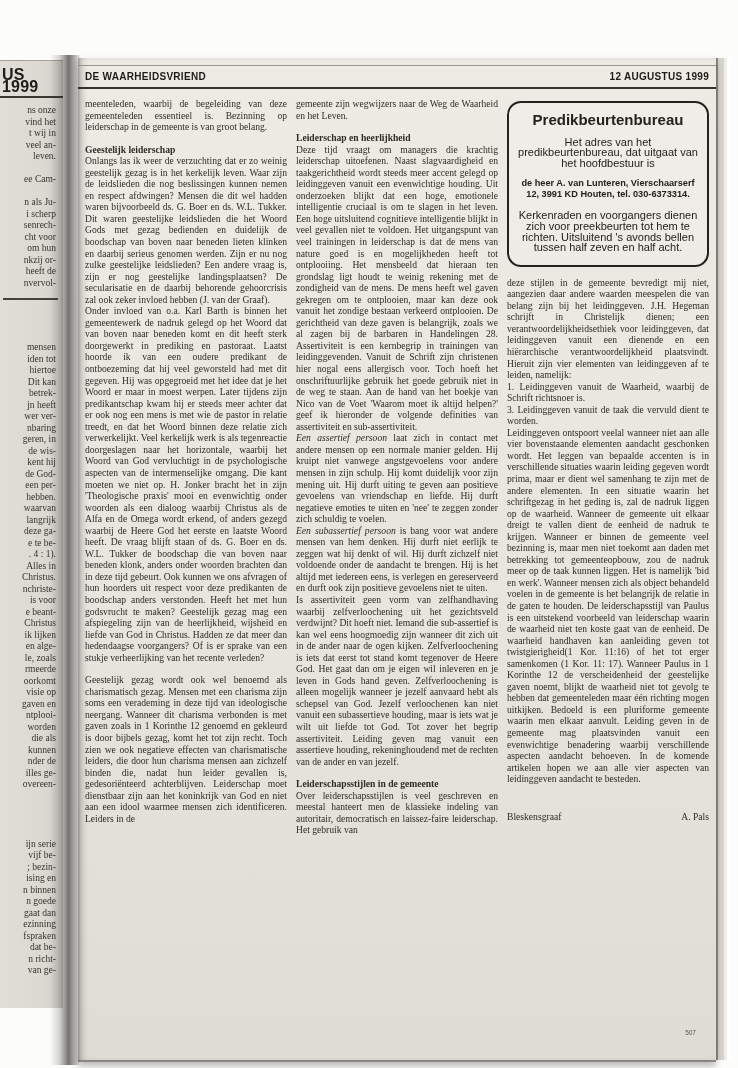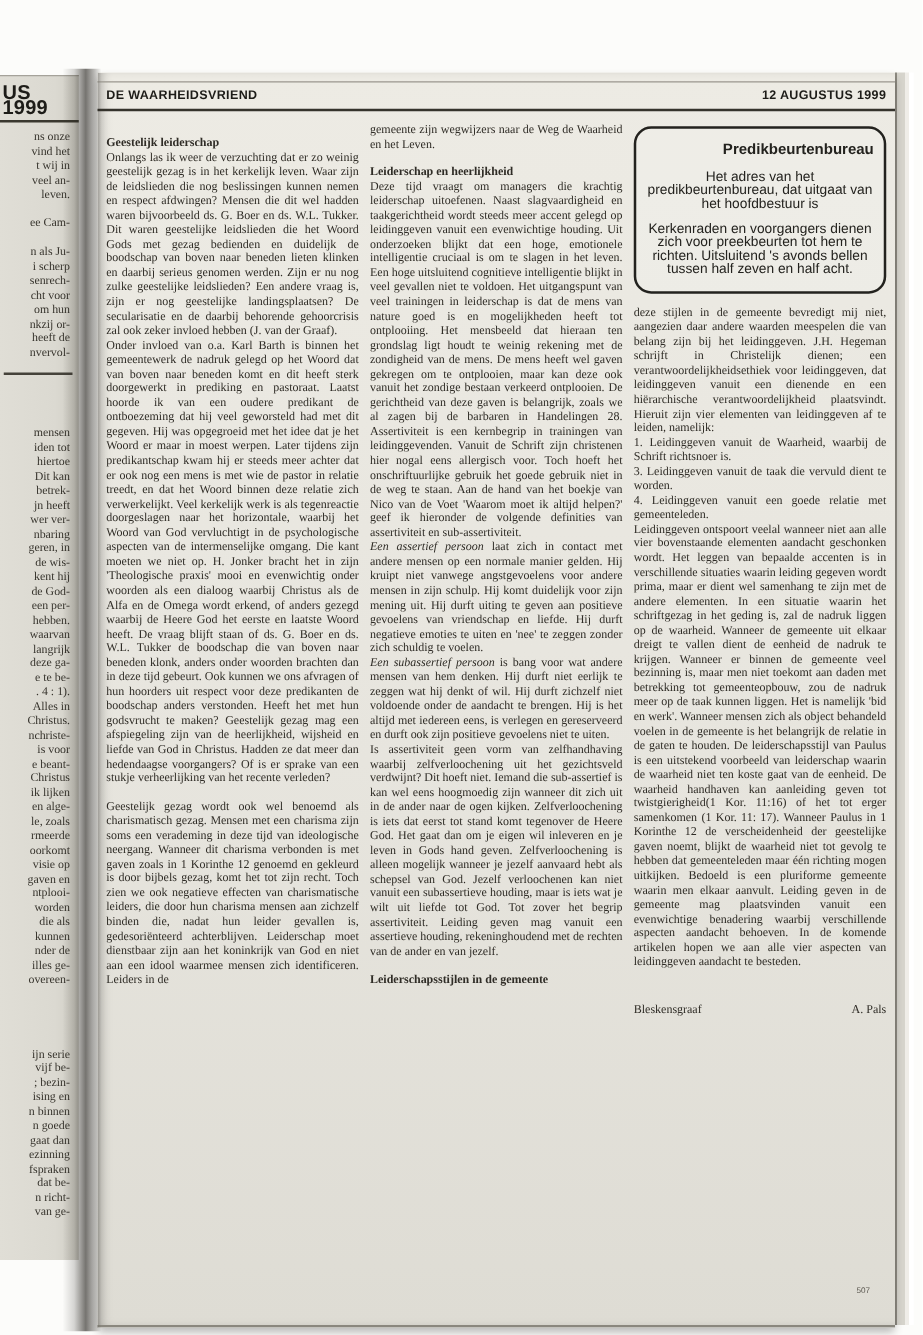--- a/index.html
+++ b/index.html
@@ -54,21 +54,21 @@
   .p { margin:0; }
   .h { font-weight:700; margin-top:11px; text-align:left; }
   .gap { margin-top:11px; }
   .col i { font-style:italic; }
   
   .box {
     border:2px solid #23221e; border-radius:14px; background:rgba(255,255,255,0.14);
     padding:10px 8px 2px 8px; margin:3px 0 10px 0; text-align:center;
     font-family:"Liberation Sans", sans-serif; color:#23221e;
   }
-  .box-title { font-size:12px; font-weight:700; margin:1px 0 11px 0;text-align:right; }
+  .box-title { font-size:15px; font-weight:700; margin:1px 0 11px 0; }
   .box-text { font-size:11px; line-height:10.6px; margin-bottom:10px; }
   .box-address { font-weight:700; font-size:9.2px; line-height:11px; }
   
   .signature { display:flex; justify-content:space-between; margin-top:26px; font-size:9.6px; }
   .page-number {
     position:absolute; right:20px; bottom:24px;
     font-family:"Liberation Sans", sans-serif; font-size:6.5px; color:#5a574f;
   }
   
   .right-edge {
@@ -164,45 +164,47 @@
   <div class="right-edge"></div>
 
   <div class="main-page">
     <div class="page-header">
       <span>DE WAARHEIDSVRIEND</span>
       <span>12 AUGUSTUS 1999</span>
     </div>
 
     <div class="columns">
       <div class="col">
+          <div class="p">meenteleden, waarbij de begeleiding van deze gemeenteleden essentieel is. Bezinning op leiderschap in de gemeente is van groot belang.</div>
           <div class="h">Geestelijk leiderschap</div>
           <div class="p">Onlangs las ik weer de verzuchting dat er zo weinig geestelijk gezag is in het kerkelijk leven. Waar zijn de leidslieden die nog beslissingen kunnen nemen en respect afdwingen? Mensen die dit wel hadden waren bijvoorbeeld ds. G. Boer en ds. W.L. Tukker. Dit waren geestelijke leidslieden die het Woord Gods met gezag bedienden en duidelijk de boodschap van boven naar beneden lieten klinken en daarbij serieus genomen werden. Zijn er nu nog zulke geestelijke leidslieden? Een andere vraag is, zijn er nog geestelijke landingsplaatsen? De secularisatie en de daarbij behorende gehoorcrisis zal ook zeker invloed hebben (J. van der Graaf).</div>
           <div class="p">Onder invloed van o.a. Karl Barth is binnen het gemeentewerk de nadruk gelegd op het Woord dat van boven naar beneden komt en dit heeft sterk doorgewerkt in prediking en pastoraat. Laatst hoorde ik van een oudere predikant de ontboezeming dat hij veel geworsteld had met dit gegeven. Hij was opgegroeid met het idee dat je het Woord er maar in moest werpen. Later tijdens zijn predikantschap kwam hij er steeds meer achter dat er ook nog een mens is met wie de pastor in relatie treedt, en dat het Woord binnen deze relatie zich verwerkelijkt. Veel kerkelijk werk is als tegenreactie doorgeslagen naar het horizontale, waarbij het Woord van God vervluchtigt in de psychologische aspecten van de intermenselijke omgang. Die kant moeten we niet op. H. Jonker bracht het in zijn 'Theologische praxis' mooi en evenwichtig onder woorden als een dialoog waarbij Christus als de Alfa en de Omega wordt erkend, of anders gezegd waarbij de Heere God het eerste en laatste Woord heeft. De vraag blijft staan of ds. G. Boer en ds. W.L. Tukker de boodschap die van boven naar beneden klonk, anders onder woorden brachten dan in deze tijd gebeurt. Ook kunnen we ons afvragen of hun hoorders uit respect voor deze predikanten de boodschap anders verstonden. Heeft het met hun godsvrucht te maken? Geestelijk gezag mag een afspiegeling zijn van de heerlijkheid, wijsheid en liefde van God in Christus. Hadden ze dat meer dan hedendaagse voorgangers? Of is er sprake van een stukje verheerlijking van het recente verleden?</div>
           <div class="p gap">Geestelijk gezag wordt ook wel benoemd als charismatisch gezag. Mensen met een charisma zijn soms een verademing in deze tijd van ideologische neergang. Wanneer dit charisma verbonden is met gaven zoals in 1 Korinthe 12 genoemd en gekleurd is door bijbels gezag, komt het tot zijn recht. Toch zien we ook negatieve effecten van charismatische leiders, die door hun charisma mensen aan zichzelf binden die, nadat hun leider gevallen is, gedesoriënteerd achterblijven. Leiderschap moet dienstbaar zijn aan het koninkrijk van God en niet aan een idool waarmee mensen zich identificeren. Leiders in de</div>
         </div>
       <div class="col">
           <div class="p">gemeente zijn wegwijzers naar de Weg de Waarheid en het Leven.</div>
           <div class="h">Leiderschap en heerlijkheid</div>
           <div class="p">Deze tijd vraagt om managers die krachtig leiderschap uitoefenen. Naast slagvaardigheid en taakgerichtheid wordt steeds meer accent gelegd op leidinggeven vanuit een evenwichtige houding. Uit onderzoeken blijkt dat een hoge, emotionele intelligentie cruciaal is om te slagen in het leven. Een hoge uitsluitend cognitieve intelligentie blijkt in veel gevallen niet te voldoen. Het uitgangspunt van veel trainingen in leiderschap is dat de mens van nature goed is en mogelijkheden heeft tot ontplooiing. Het mensbeeld dat hieraan ten grondslag ligt houdt te weinig rekening met de zondigheid van de mens. De mens heeft wel gaven gekregen om te ontplooien, maar kan deze ook vanuit het zondige bestaan verkeerd ontplooien. De gerichtheid van deze gaven is belangrijk, zoals we al zagen bij de barbaren in Handelingen 28. Assertiviteit is een kernbegrip in trainingen van leidinggevenden. Vanuit de Schrift zijn christenen hier nogal eens allergisch voor. Toch hoeft het onschriftuurlijke gebruik het goede gebruik niet in de weg te staan. Aan de hand van het boekje van Nico van de Voet 'Waarom moet ik altijd helpen?' geef ik hieronder de volgende definities van assertiviteit en sub-assertiviteit.</div>
           <div class="p"><i>Een assertief persoon</i> laat zich in contact met andere mensen op een normale manier gelden. Hij kruipt niet vanwege angstgevoelens voor andere mensen in zijn schulp. Hij komt duidelijk voor zijn mening uit. Hij durft uiting te geven aan positieve gevoelens van vriendschap en liefde. Hij durft negatieve emoties te uiten en 'nee' te zeggen zonder zich schuldig te voelen.</div>
           <div class="p"><i>Een subassertief persoon</i> is bang voor wat andere mensen van hem denken. Hij durft niet eerlijk te zeggen wat hij denkt of wil. Hij durft zichzelf niet voldoende onder de aandacht te brengen. Hij is het altijd met iedereen eens, is verlegen en gereserveerd en durft ook zijn positieve gevoelens niet te uiten.</div>
           <div class="p">Is assertiviteit geen vorm van zelfhandhaving waarbij zelfverloochening uit het gezichtsveld verdwijnt? Dit hoeft niet. Iemand die sub-assertief is kan wel eens hoogmoedig zijn wanneer dit zich uit in de ander naar de ogen kijken. Zelfverloochening is iets dat eerst tot stand komt tegenover de Heere God. Het gaat dan om je eigen wil inleveren en je leven in Gods hand geven. Zelfverloochening is alleen mogelijk wanneer je jezelf aanvaard hebt als schepsel van God. Jezelf verloochenen kan niet vanuit een subassertieve houding, maar is iets wat je wilt uit liefde tot God. Tot zover het begrip assertiviteit. Leiding geven mag vanuit een assertieve houding, rekeninghoudend met de rechten van de ander en van jezelf.</div>
           <div class="h">Leiderschapsstijlen in de gemeente</div>
+          <div class="p">Over leiderschapsstijlen is veel geschreven en meestal hanteert men de klassieke indeling van autoritair, democratisch en laissez-faire leiderschap. Het gebruik van</div>
         </div>
       <div class="col">
         <div class="box">
           <div class="box-title">Predikbeurtenbureau</div>
           <div class="box-text">Het adres van het predikbeurtenbureau, dat uitgaat van het hoofdbestuur is</div>
+          <div class="box-text box-address">de heer A. van Lunteren, Vierschaarserf 12, 3991 KD Houten, tel. 030-6373314.</div>
           <div class="box-text">Kerkenraden en voorgangers dienen zich voor preekbeurten tot hem te richten. Uitsluitend 's avonds bellen tussen half zeven en half acht.</div>
         </div>
         <div>
             <div class="p">deze stijlen in de gemeente bevredigt mij niet, aangezien daar andere waarden meespelen die van belang zijn bij het leidinggeven. J.H. Hegeman schrijft in Christelijk dienen; een verantwoordelijkheidsethiek voor leidinggeven, dat leidinggeven vanuit een dienende en een hiërarchische verantwoordelijkheid plaatsvindt. Hieruit zijn vier elementen van leidinggeven af te leiden, namelijk:</div>
             <div class="p">1. Leidinggeven vanuit de Waarheid, waarbij de Schrift richtsnoer is.</div>
             <div class="p">3. Leidinggeven vanuit de taak die vervuld dient te worden.</div>
-            <div class="p">4. Leidinggeven vanuit een goede relatie met gemeenteleden.</div>
             <div class="p">Leidinggeven ontspoort veelal wanneer niet aan alle vier bovenstaande elementen aandacht geschonken wordt. Het leggen van bepaalde accenten is in verschillende situaties waarin leiding gegeven wordt prima, maar er dient wel samenhang te zijn met de andere elementen. In een situatie waarin het schriftgezag in het geding is, zal de nadruk liggen op de waarheid. Wanneer de gemeente uit elkaar dreigt te vallen dient de eenheid de nadruk te krijgen. Wanneer er binnen de gemeente veel bezinning is, maar men niet toekomt aan daden met betrekking tot gemeenteopbouw, zou de nadruk meer op de taak kunnen liggen. Het is namelijk 'bid en werk'. Wanneer mensen zich als object behandeld voelen in de gemeente is het belangrijk de relatie in de gaten te houden. De leiderschapsstijl van Paulus is een uitstekend voorbeeld van leiderschap waarin de waarheid niet ten koste gaat van de eenheid. De waarheid handhaven kan aanleiding geven tot twistgierigheid(1 Kor. 11:16) of het tot erger samenkomen (1 Kor. 11: 17). Wanneer Paulus in 1 Korinthe 12 de verscheidenheid der geestelijke gaven noemt, blijkt de waarheid niet tot gevolg te hebben dat gemeenteleden maar één richting mogen uitkijken. Bedoeld is een pluriforme gemeente waarin men elkaar aanvult. Leiding geven in de gemeente mag plaatsvinden vanuit een evenwichtige benadering waarbij verschillende aspecten aandacht behoeven. In de komende artikelen hopen we aan alle vier aspecten van leidinggeven aandacht te besteden.</div>
           </div>
         <div class="signature">
           <span>Bleskensgraaf</span>
           <span>A. Pals</span>
         </div>
       </div>
     </div>
 
     <div class="page-number">507</div>

